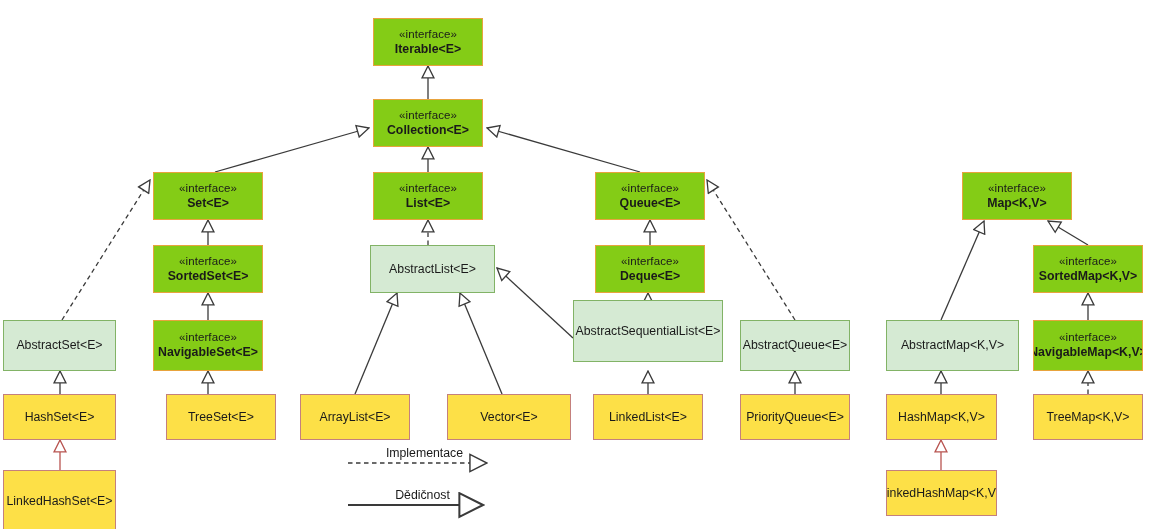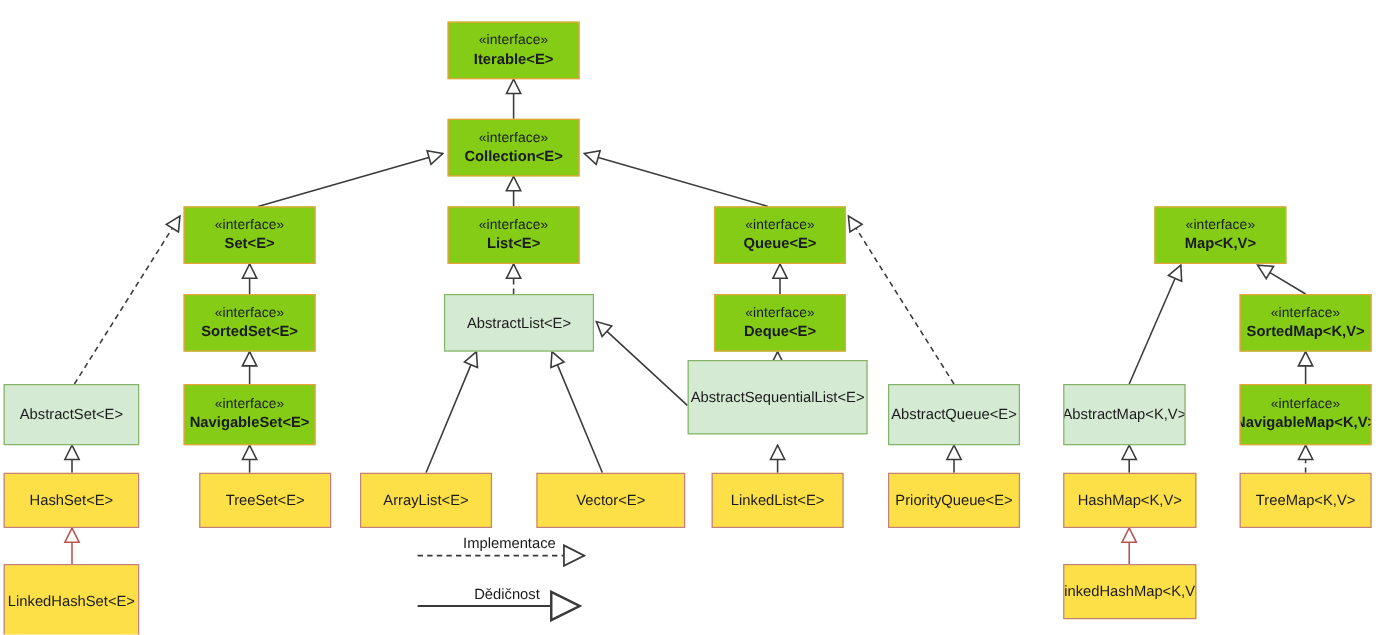--- a/index.html
+++ b/index.html
@@ -167,21 +167,21 @@
       </div>
       <div class="uml-box kind-abstract" style="left: 3px; top: 320px; width: 113px; height: 51px;">
         <div class="cname">AbstractSet&lt;E&gt;</div>
       </div>
       <div class="uml-box kind-abstract" style="left: 573px; top: 300px; width: 150px; height: 62px; text-align: right;">
         <div class="cname">AbstractSequentialList&lt;E&gt;</div>
       </div>
       <div class="uml-box kind-abstract" style="left: 740px; top: 320px; width: 110px; height: 51px;">
         <div class="cname">AbstractQueue&lt;E&gt;</div>
       </div>
-      <div class="uml-box kind-abstract" style="left: 886px; top: 320px; width: 102px; height: 51px;">
+      <div class="uml-box kind-abstract" style="left: 886px; top: 320px; width: 133px; height: 51px;">
         <div class="cname">AbstractMap&lt;K,V&gt;</div>
       </div>
       <div class="uml-box kind-interface" style="left: 1033px; top: 320px; width: 110px; height: 51px;">
         <div class="stereo">«interface»</div>
         <div class="cname">NavigableMap&lt;K,V&gt;</div>
       </div>
       <div class="uml-box kind-concrete" style="left: 3px; top: 394px; width: 113px; height: 46px;">
         <div class="cname">HashSet&lt;E&gt;</div>
       </div>
       <div class="uml-box kind-concrete" style="left: 166px; top: 394px; width: 110px; height: 46px;">

